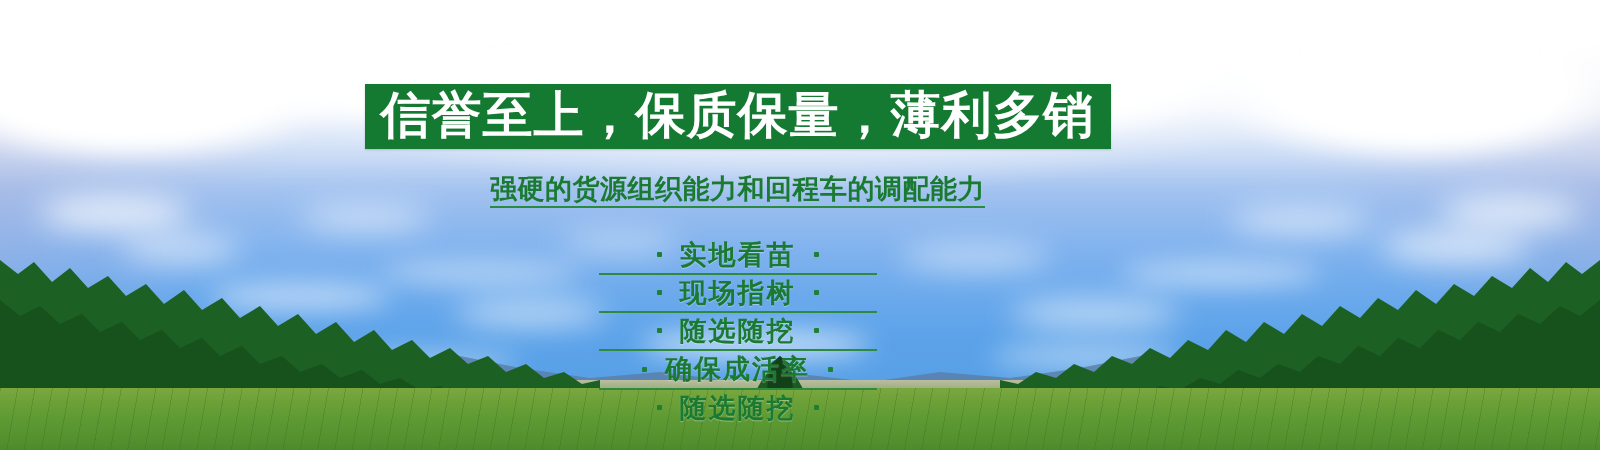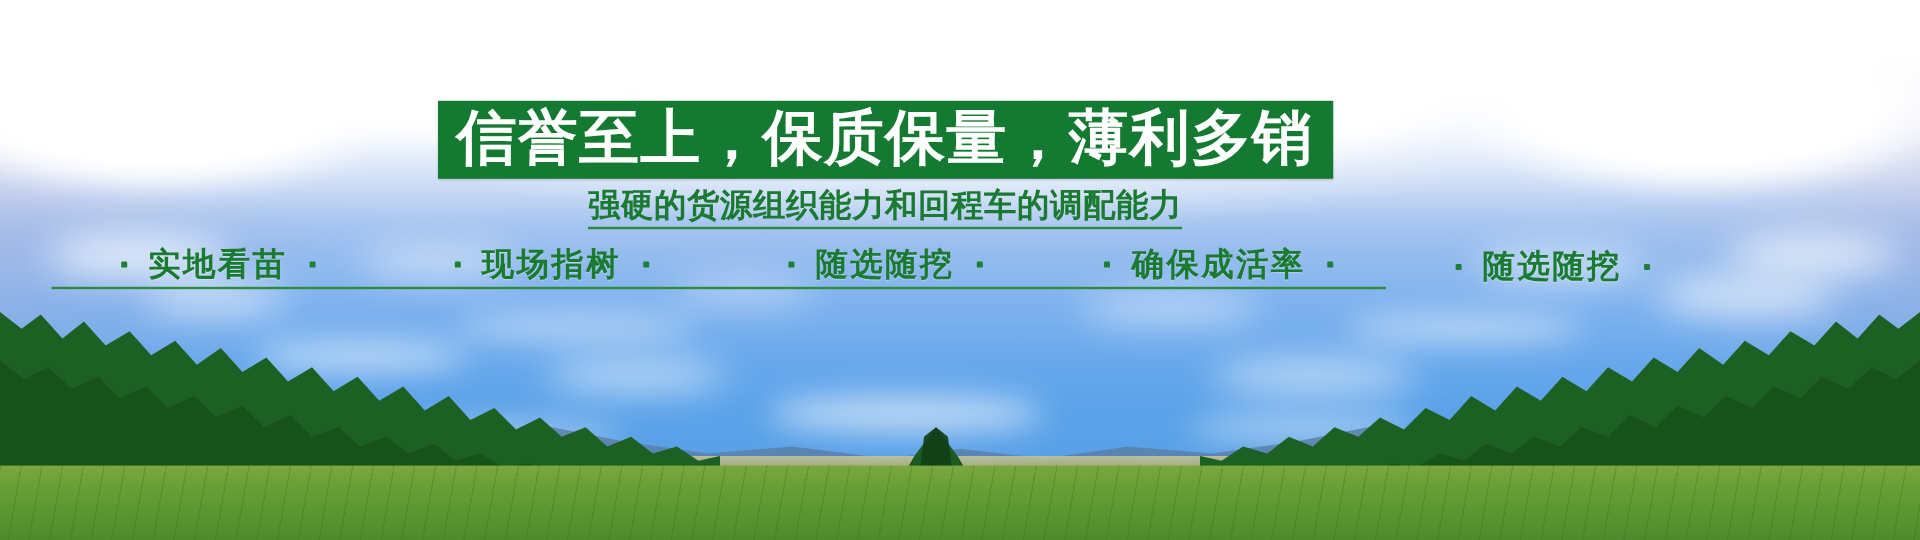--- a/index.html
+++ b/index.html
@@ -124,20 +124,21 @@
   
   .content {
     position: absolute;
     left: 0;
     top: 0;
     width: 1475px;
     height: 450px;
     display: flex;
     flex-direction: column;
     align-items: center;
+    gap: 17px;
   }
 
   .headline-bar {
     margin-top: 84px;
     background: #157a31;
     padding: 6px 16px 9px 16px;
     box-shadow: 0 1px 2px rgba(0,0,0,.18);
   }
   .headline-text {
     color: #ffffff;
@@ -157,22 +158,22 @@
     line-height: 1;
     letter-spacing: .5px;
     white-space: nowrap;
     border-bottom: 2px solid #2a8a3e;
     padding-bottom: 4px;
   }
 
   .feature-list {
     margin-top: 12px;
     display: flex;
-    flex-direction: row;
-    align-items: flex-end;
+    flex-direction: column;
+    align-items: flex-start;
   }
   .feature-row {
     display: flex;
     align-items: center;
     justify-content: center;
     gap: 18px;
     width: 278px;
     padding: 3px 0 4px 0;
     border-bottom: 2px solid #2d8a3f;
   }

